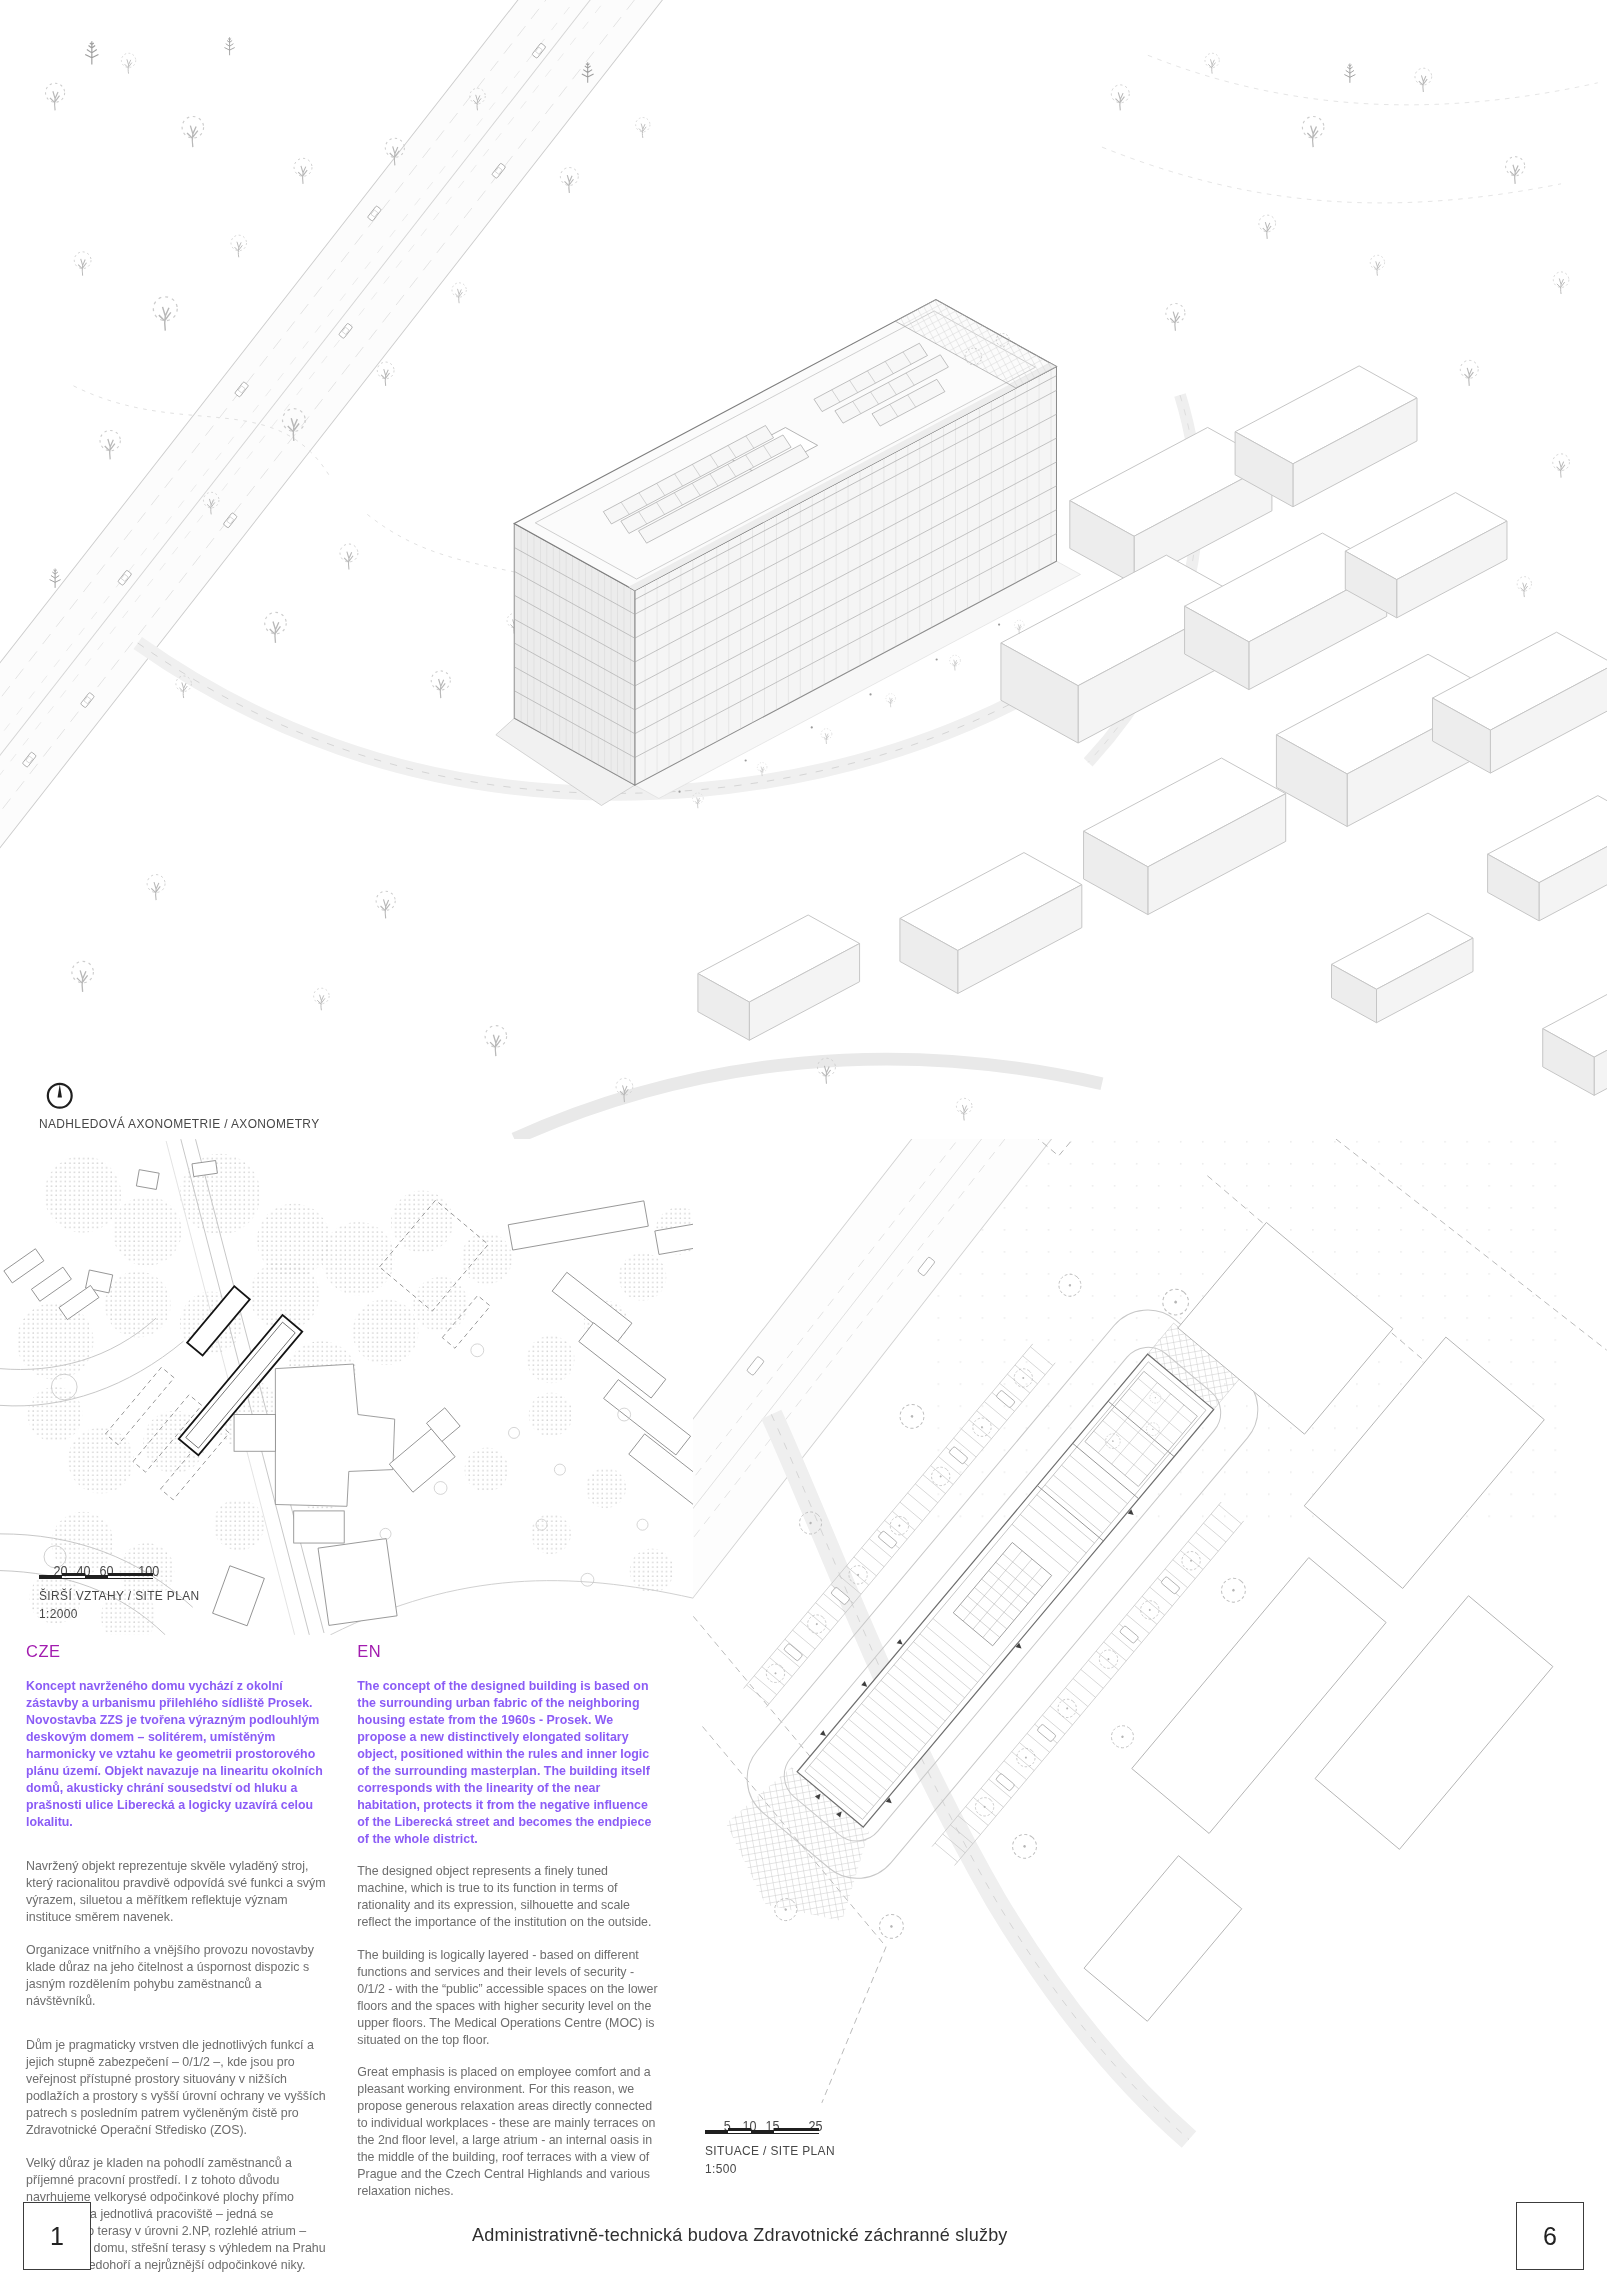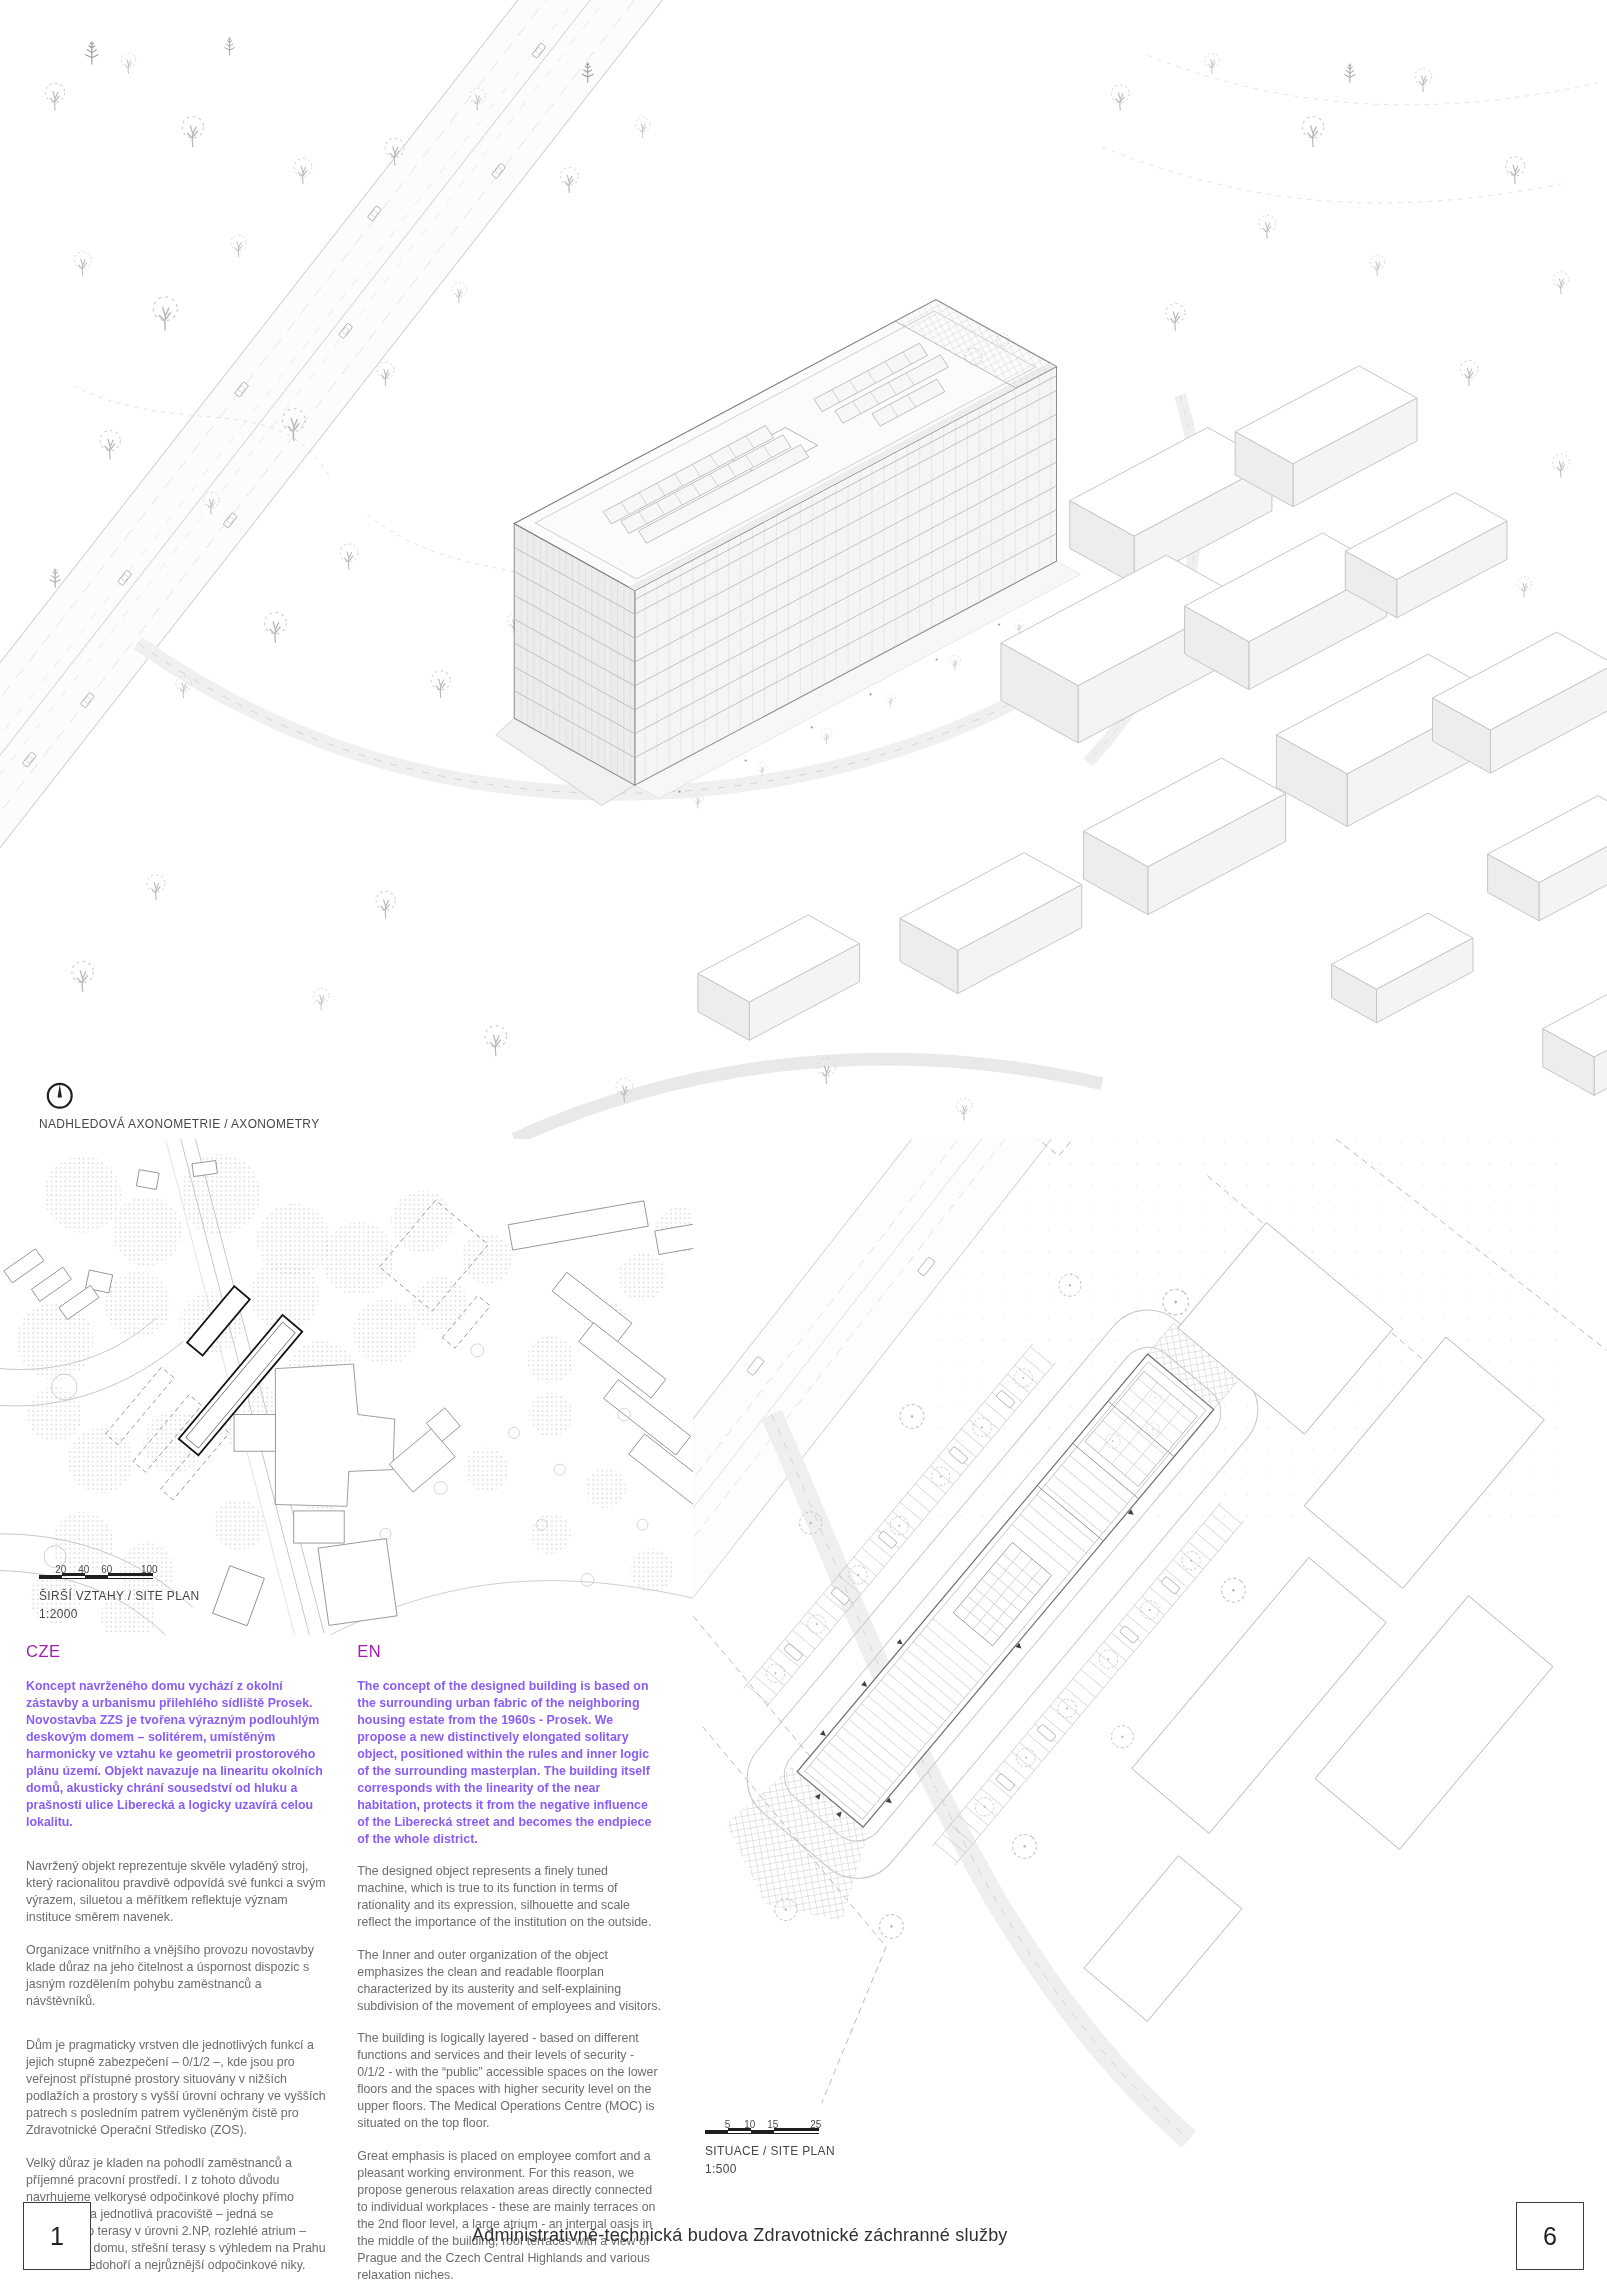--- a/index.html
+++ b/index.html
@@ -8,21 +8,21 @@
     font-family:"Liberation Sans", sans-serif;color:#2b2b2b;
   }
   .abs{position:absolute;}
   svg{display:block;}
   
   .draw-label{
     font-size:13px;letter-spacing:0.4px;color:#474747;font-weight:400;
     transform:scaleX(.92);transform-origin:left center;white-space:nowrap;line-height:17.4px;
   }
   .scalebar{position:relative;height:14.7px;}
-  .scalebar .nums{position:relative;height:10px;font-size:11px;color:#4a4a4a;}
+  .scalebar .nums{position:relative;height:10px;font-size:14px;color:#4a4a4a;}
   .scalebar .nums span{position:absolute;transform:translateX(-60%) scaleX(.9);}
   .scalebar .bars{position:relative;height:4.6px;border-bottom:0.9px solid #1f1f1f;}
   .scalebar .bars i{position:absolute;height:2.8px;background:#1f1f1f;display:block;}
   .scalebar .bars i:nth-child(odd){top:1.8px;}
   .scalebar .bars i:nth-child(even){top:0px;}
   
   .north{width:27.5px;height:27.5px;}
   
   .textblock{left:26px;top:1642px;width:635px;display:flex;gap:27.5px;}
   .col{width:304px;}
@@ -571,21 +571,20 @@
     <p class="sp">Navržený objekt reprezentuje skvěle vyladěný stroj, který racionalitou pravdivě odpovídá své funkci a svým výrazem, siluetou a měřítkem reflektuje význam instituce směrem navenek.</p>
     <p>Organizace vnitřního a vnějšího provozu novostavby klade důraz na jeho čitelnost a úspornost dispozic s jasným rozdělením pohybu zaměstnanců a návštěvníků.</p>
     <p class="sp">Dům je pragmaticky vrstven dle jednotlivých funkcí a jejich stupně zabezpečení – 0/1/2 –, kde jsou pro veřejnost přístupné prostory situovány v nižších podlažích a prostory s vyšší úrovní ochrany ve vyšších patrech s posledním patrem vyčleněným čistě pro Zdravotnické Operační Středisko (ZOS).</p>
     <p>Velký důraz je kladen na pohodlí zaměstnanců a příjemné pracovní prostředí. I z tohoto důvodu navrhujeme velkorysé odpočinkové plochy přímo navázané na jednotlivá pracoviště – jedná se především o terasy v úrovni 2.NP, rozlehlé atrium – vnitřní oázu domu, střešní terasy s výhledem na Prahu a České středohoří a nejrůznější odpočinkové niky.</p>
 
   </div>
   <div class="col">
     <h2>EN</h2>
     <p class="lead">The concept of the designed building is based on the surrounding urban fabric of the neighboring housing estate from the 1960s - Prosek. We propose a new distinctively elongated solitary object, positioned within the rules and inner logic of the surrounding masterplan. The building itself corresponds with the linearity of the near habitation, protects it from the negative influence of the Liberecká street and becomes the endpiece of the whole district.</p>
     <p>The designed object represents a finely tuned machine, which is true to its function in terms of rationality and its expression, silhouette and scale reflect the importance of the institution on the outside.</p>
-    <p>The Inner and outer organization of the object emphasizes the clean and readable floorplan characterized by its austerity and self-explaining subdivision of the movement of employees and visitors.</p>
     <p>The building is logically layered - based on different functions and services and their levels of security - 0/1/2 - with the “public” accessible spaces on the lower floors and the spaces with higher security level on the upper floors. The Medical Operations Centre (MOC) is situated on the top floor.</p>
     <p>Great emphasis is placed on employee comfort and a pleasant working environment. For this reason, we propose generous relaxation areas directly connected to individual workplaces - these are mainly terraces on the 2nd floor level, a large atrium - an internal oasis in the middle of the building, roof terraces with a view of Prague and the Czech Central Highlands and various relaxation niches.</p>
 
   </div>
 </div>
 
 <div class="abs pagebox" style="left:23px;top:2202px">
   <span>1</span>
 </div>
 <div class="abs footer-title">

